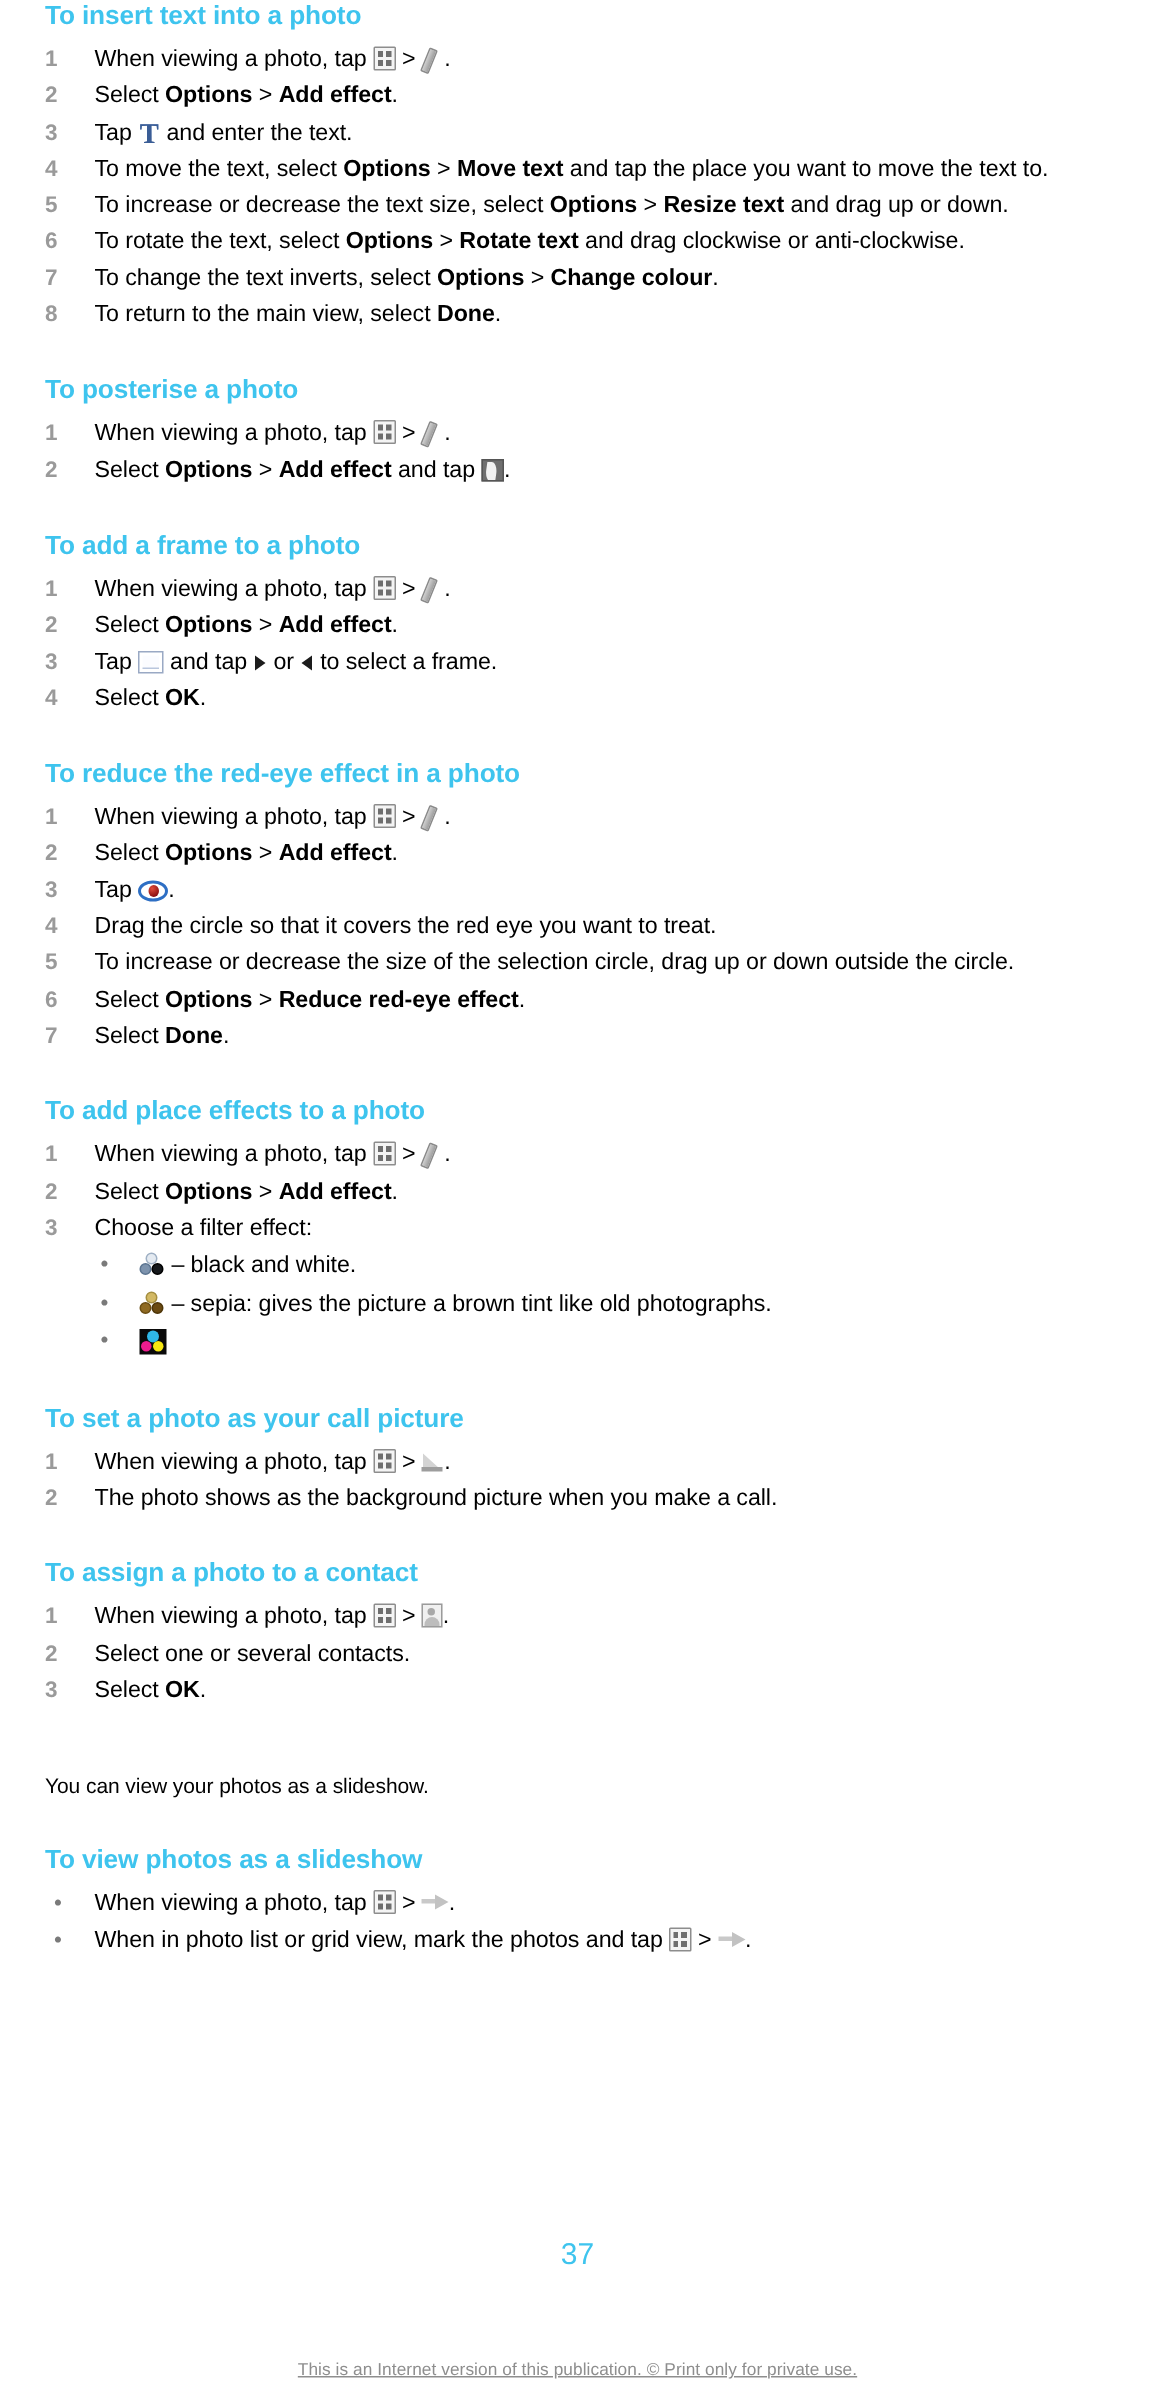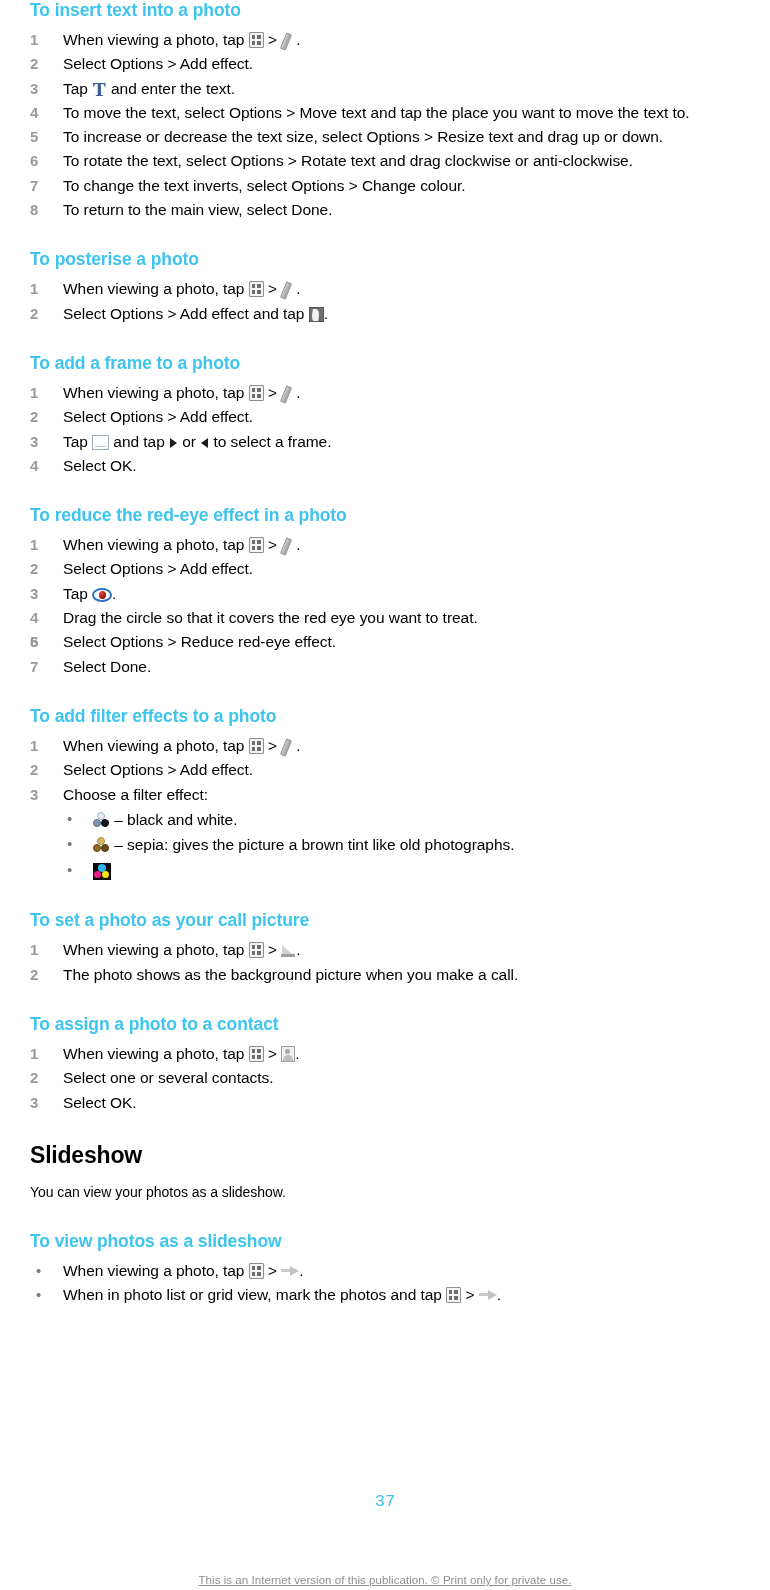--- a/index.html
+++ b/index.html
@@ -73,21 +73,21 @@
     color: #7a7a7a;
     font-size: 15px;
     line-height: 24.3px;
   }
   p.body {
     margin: 0;
     font-size: 14px;
     line-height: 24.3px;
     letter-spacing: -0.05px;
   }
-  b { font-weight: normal; }
+  b { font-weight: bold; }
   .gt { font-weight: normal; }
 
   
   ul.sub-bullets {
     margin: 0;
     padding: 0;
     list-style: none;
   }
   ul.sub-bullets > li {
     position: relative;
@@ -311,22 +311,21 @@
     border-bottom: 5px solid transparent;
   }
 
   
   .page-number {
     position: absolute;
     left: 0; right: 0;
     top: 1492px;
     text-align: center;
     color: #3ec4ee;
-    font-size: 17px;
-    font-family: Liberation Mono, monospace;
+    font-size: 20px;
   }
   .footer-note {
     position: absolute;
     left: 0; right: 0;
     bottom: 4px;
     text-align: center;
     color: #8e8e8e;
     font-size: 11.5px;
     letter-spacing: 0.05px;
     text-decoration: underline;
@@ -428,34 +427,35 @@
     <li>
       <span class="num">3</span>
       <span><span>Tap </span><span class="ico ico-redeye"></span><span>.</span></span>
     </li>
     <li>
       <span class="num">4</span>
       <span>Drag the circle so that it covers the red eye you want to treat.</span>
     </li>
     <li>
       <span class="num">5</span>
+      <span>To increase or decrease the size of the selection circle, drag up or down outside the circle.</span>
     </li>
     <li>
       <span class="num">6</span>
       <span><span>Select </span><b>Options</b><span class="gt"> &gt; </span><b>Reduce red-eye effect</b><span>.</span></span>
     </li>
     <li>
       <span class="num">7</span>
       <span><span>Select </span><b>Done</b><span>.</span></span>
     </li>
   </ol>
 
   <div class="spacer-lg"></div>
 
-  <h3 class="sub">To add filter effects to a photo</h3>
+  <h3 class="sub">To add place effects to a photo</h3>
   <div class="spacer-sm"></div>
   <ol class="steps">
     <li>
       <span class="num">1</span>
       <span><span>When viewing a photo, tap </span><span class="ico ico-gallery"></span><span class="gt"> &gt; </span><span class="ico ico-pencil"></span><span>.</span></span>
     </li>
     <li>
       <span class="num">2</span>
       <span><span>Select </span><b>Options</b><span class="gt"> &gt; </span><b>Add effect</b><span>.</span></span>
     </li>
@@ -508,21 +508,20 @@
       <span>Select one or several contacts.</span>
     </li>
     <li>
       <span class="num">3</span>
       <span><span>Select </span><b>OK</b><span>.</span></span>
     </li>
   </ol>
 
   <div class="spacer-lg"></div>
 
-  <h2 class="major">Slideshow</h2>
   <div class="spacer-md"></div>
   <p class="body">You can view your photos as a slideshow.</p>
 
   <div class="spacer-lg"></div>
 
   <h3 class="sub">To view photos as a slideshow</h3>
   <div class="spacer-sm"></div>
   <ul class="steps">
     <li>
       <span class="bul">•</span>

